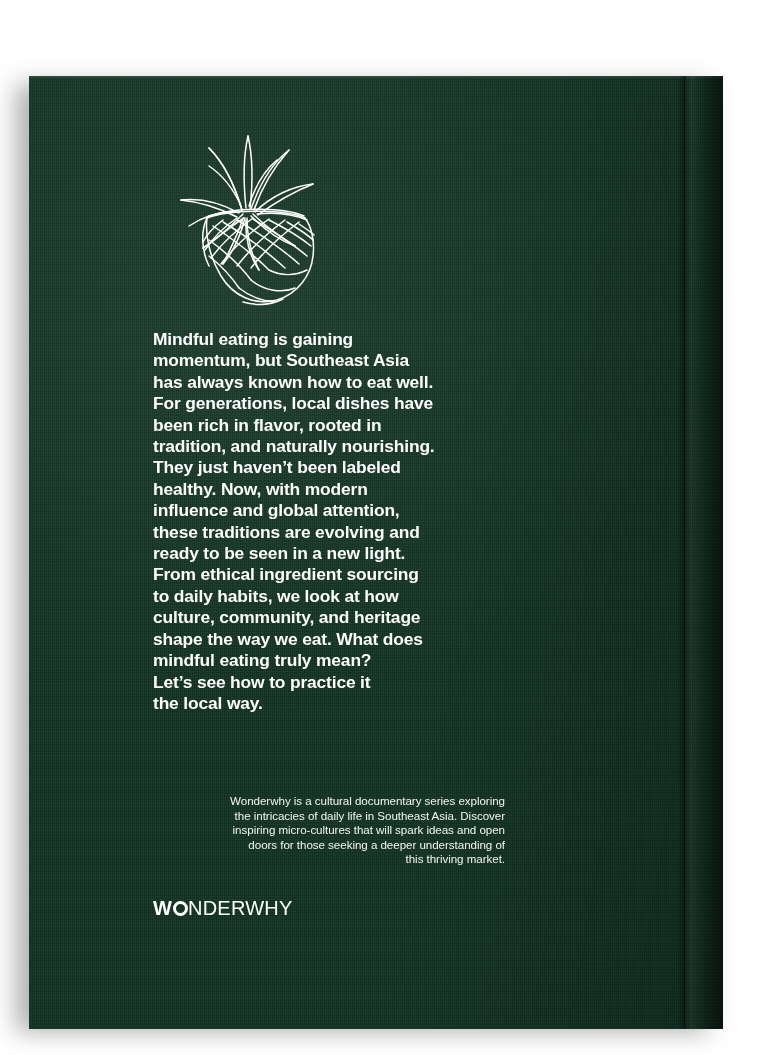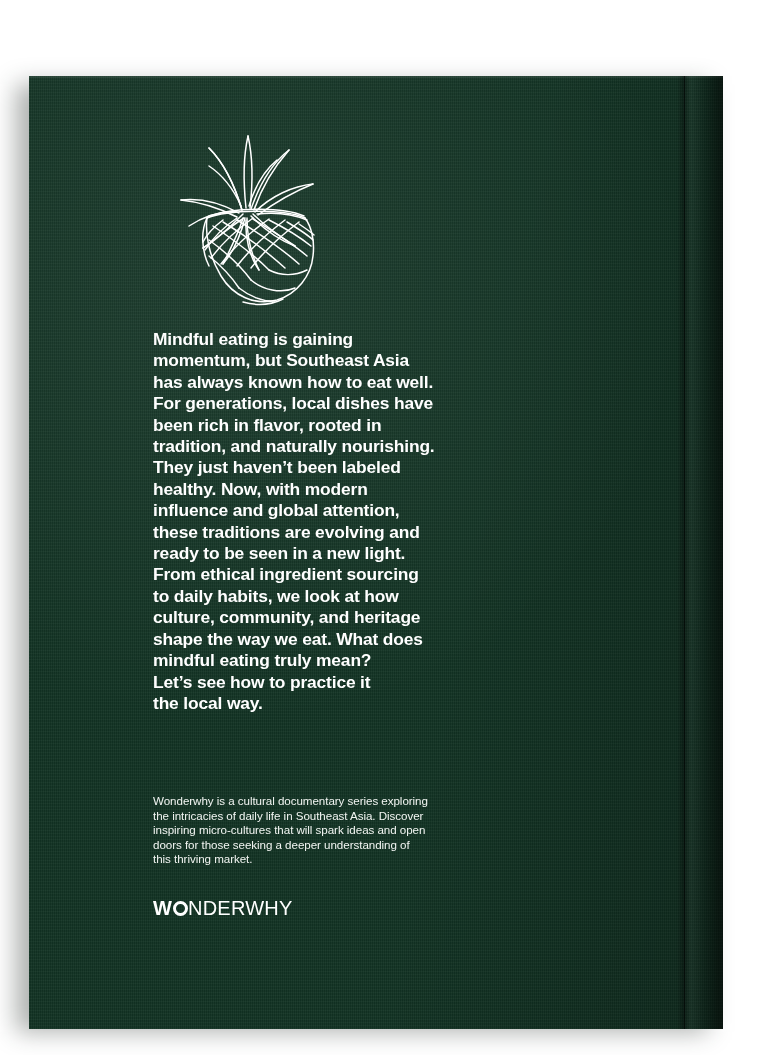--- a/index.html
+++ b/index.html
@@ -146,20 +146,21 @@
     position: absolute;
     left: 124px;
     top: 718px;
     width: 352px;
     color: #f2f5f2;
     font-family: "Liberation Sans", sans-serif;
     font-size: 11.6px;
     line-height: 14.6px;
     letter-spacing: -0.05px;
     white-space: pre-line;
+    text-align: right;
   }
 
   
   .wordmark {
     position: absolute;
     left: 124px;
     top: 822px;
     display: flex;
     align-items: center;
     color: #ffffff;

